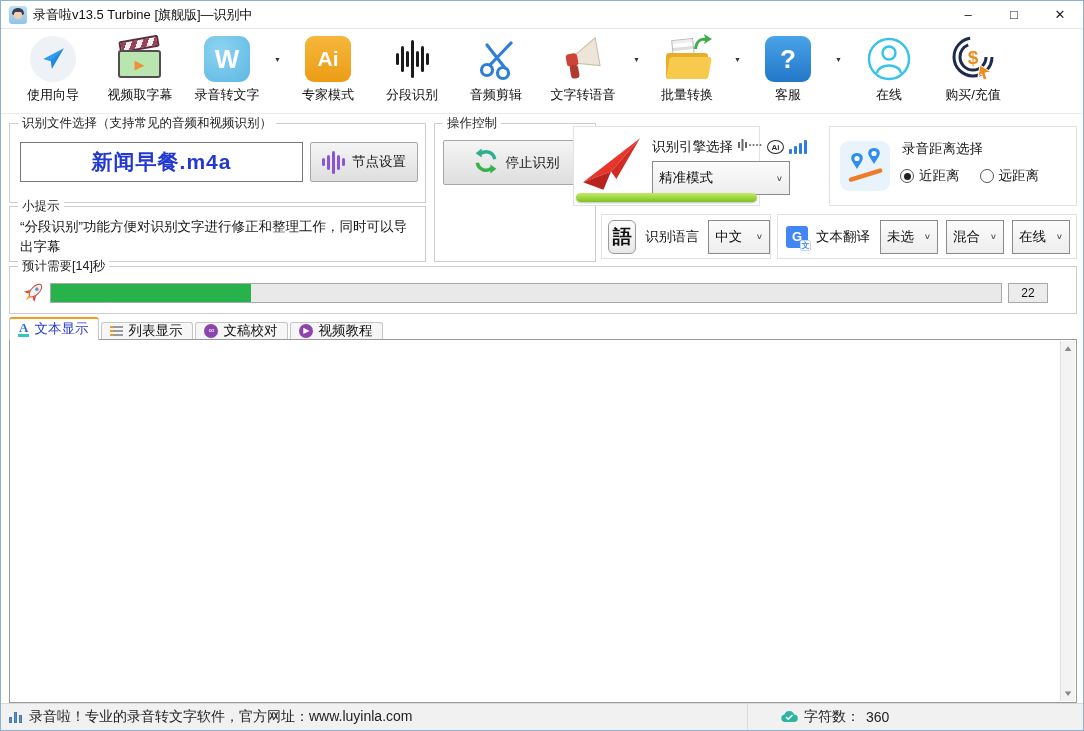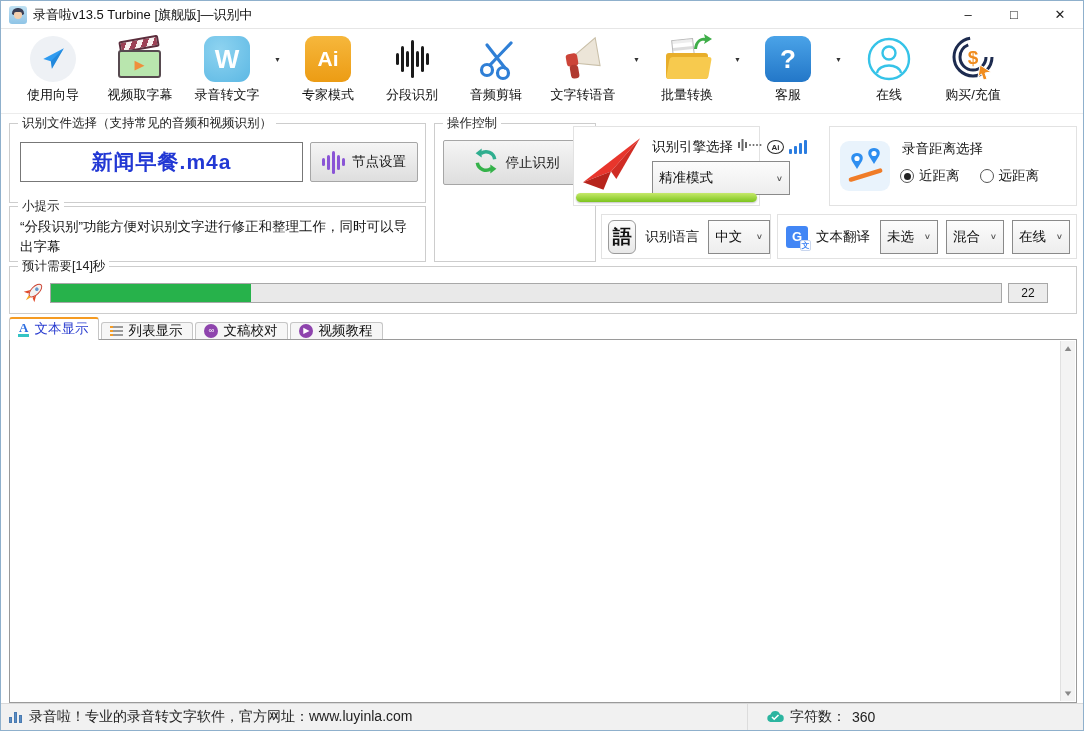--- a/index.html
+++ b/index.html
@@ -112,21 +112,21 @@
   .textarea { position:absolute; left:8px; top:225px; width:1068px; height:364px; border:1px solid #9a9a9a; background:#fff; }
   .transcript { padding:5px 22px 5px 8px; font-family:"DejaVu Serif","Liberation Serif",serif; font-size:19.5px; line-height:27px; color:#101010; text-align:justify; text-indent:1.1em; }
   .vscroll { position:absolute; top:1px; right:1px; bottom:1px; width:15px; background:#f3f3f3; border-left:1px solid #e0e0e0; display:flex; flex-direction:column; justify-content:space-between; align-items:center; }
   .scroll-arrow { font-size:8px; color:#888; padding:3px 0; transform:scaleX(1.4); }
 
   
   .statusbar { height:27px; flex:0 0 auto; background:#f1f1f1; border-top:1px solid #d9d9d9; display:flex; align-items:center; font-size:14px; color:#222; }
   .status-left { display:flex; align-items:center; gap:7px; padding-left:8px; }
   .chartbars { display:flex; align-items:flex-end; gap:2px; }
   .chartbars i { display:block; width:3px; background:#5a8ec6; border:1px solid #4a7ab0; }
-  .status-right { margin-left:auto; width:336px; border-left:1px solid #dcdcdc; display:flex; align-items:center; gap:6px; padding-left:18px; height:100%; }
+  .status-right { margin-left:auto; width:336px; border-left:1px solid #dcdcdc; display:flex; align-items:center; gap:6px; padding-left:32px; height:100%; }
 </style>
 </head>
 <body>
 
 <div class="window">
 
   <div class="titlebar">
     <div class="app-icon"></div>
     <div class="title-text">录音啦v13.5 Turbine [旗舰版]—识别中</div>
     <div class="win-controls">

